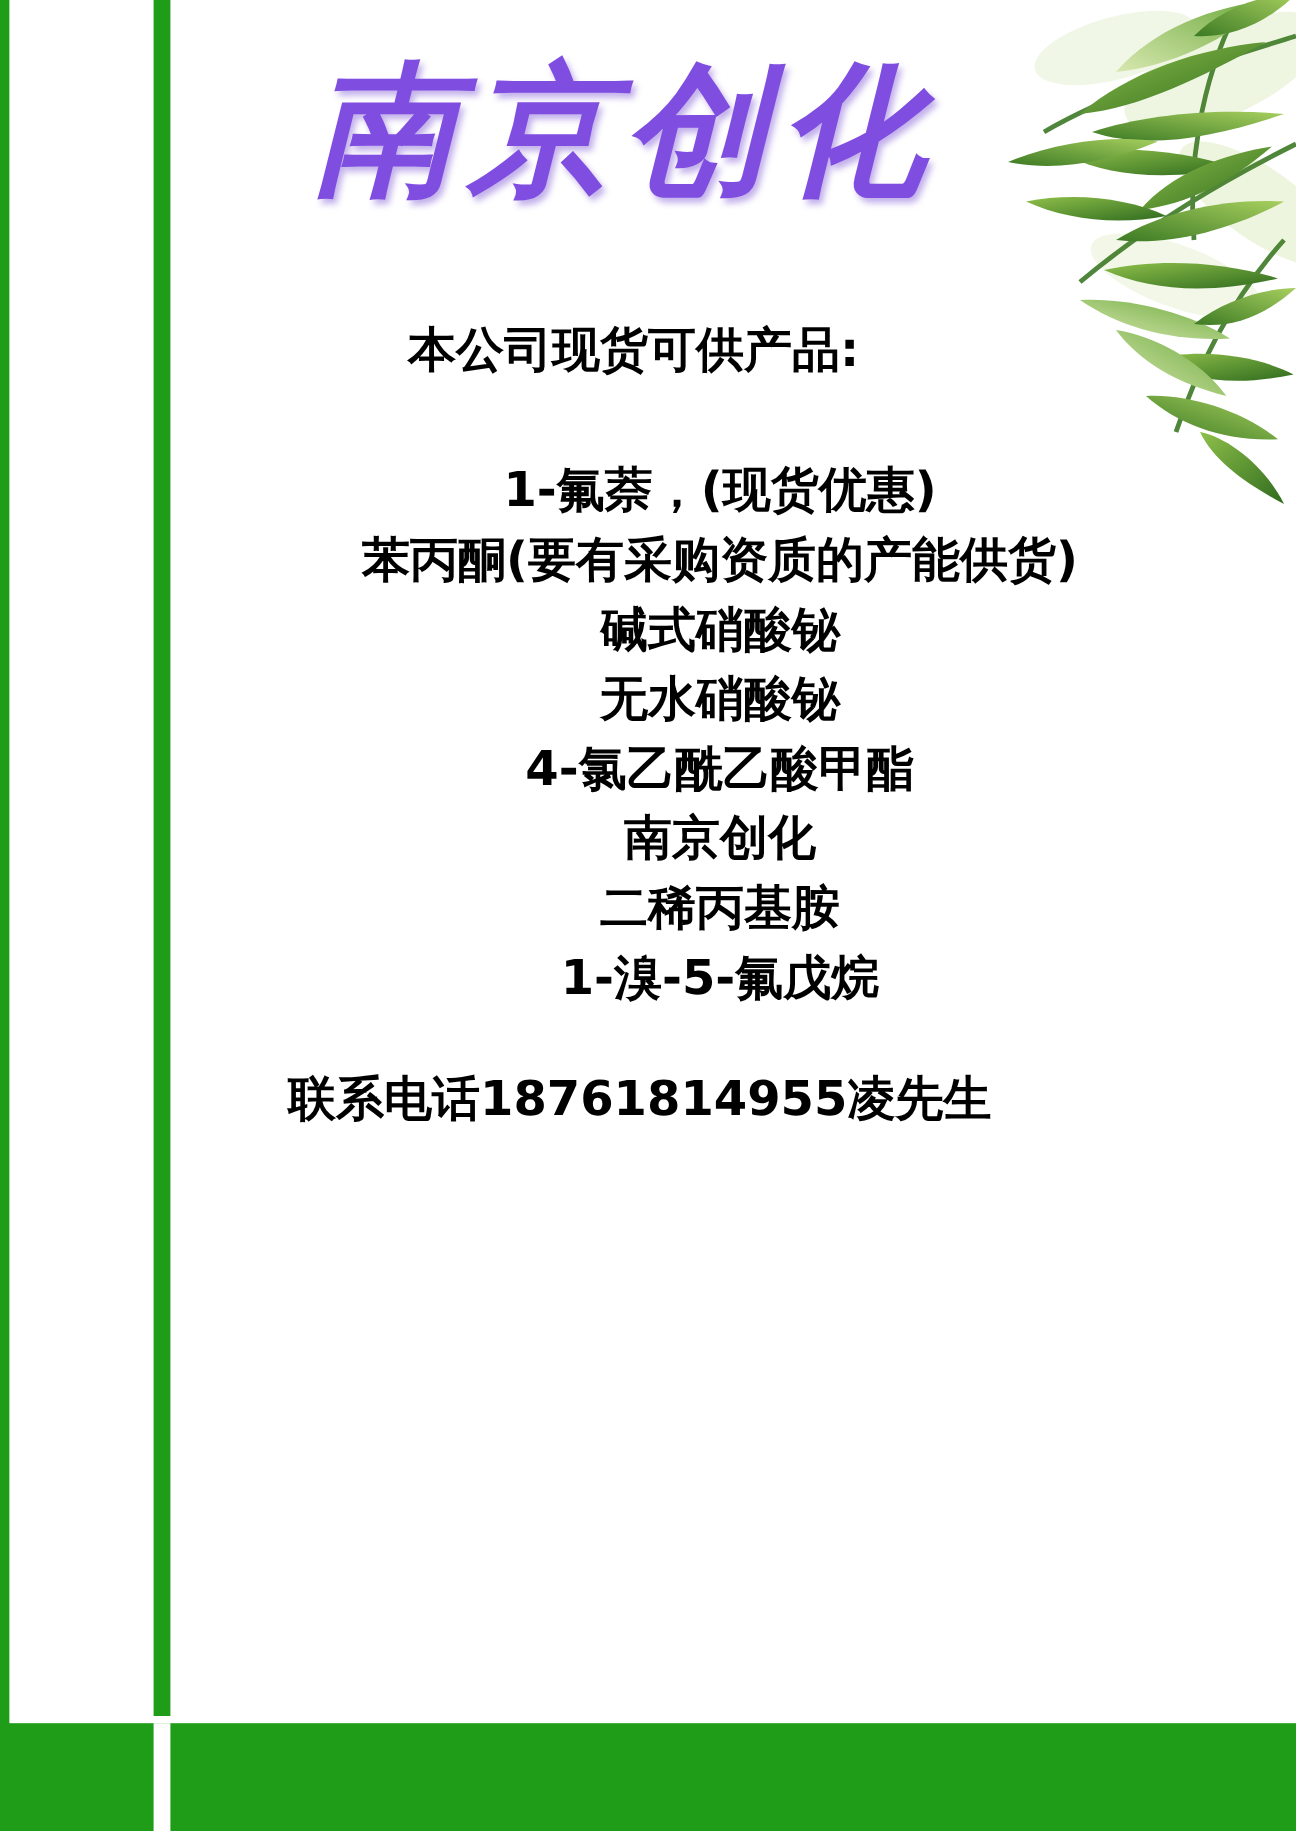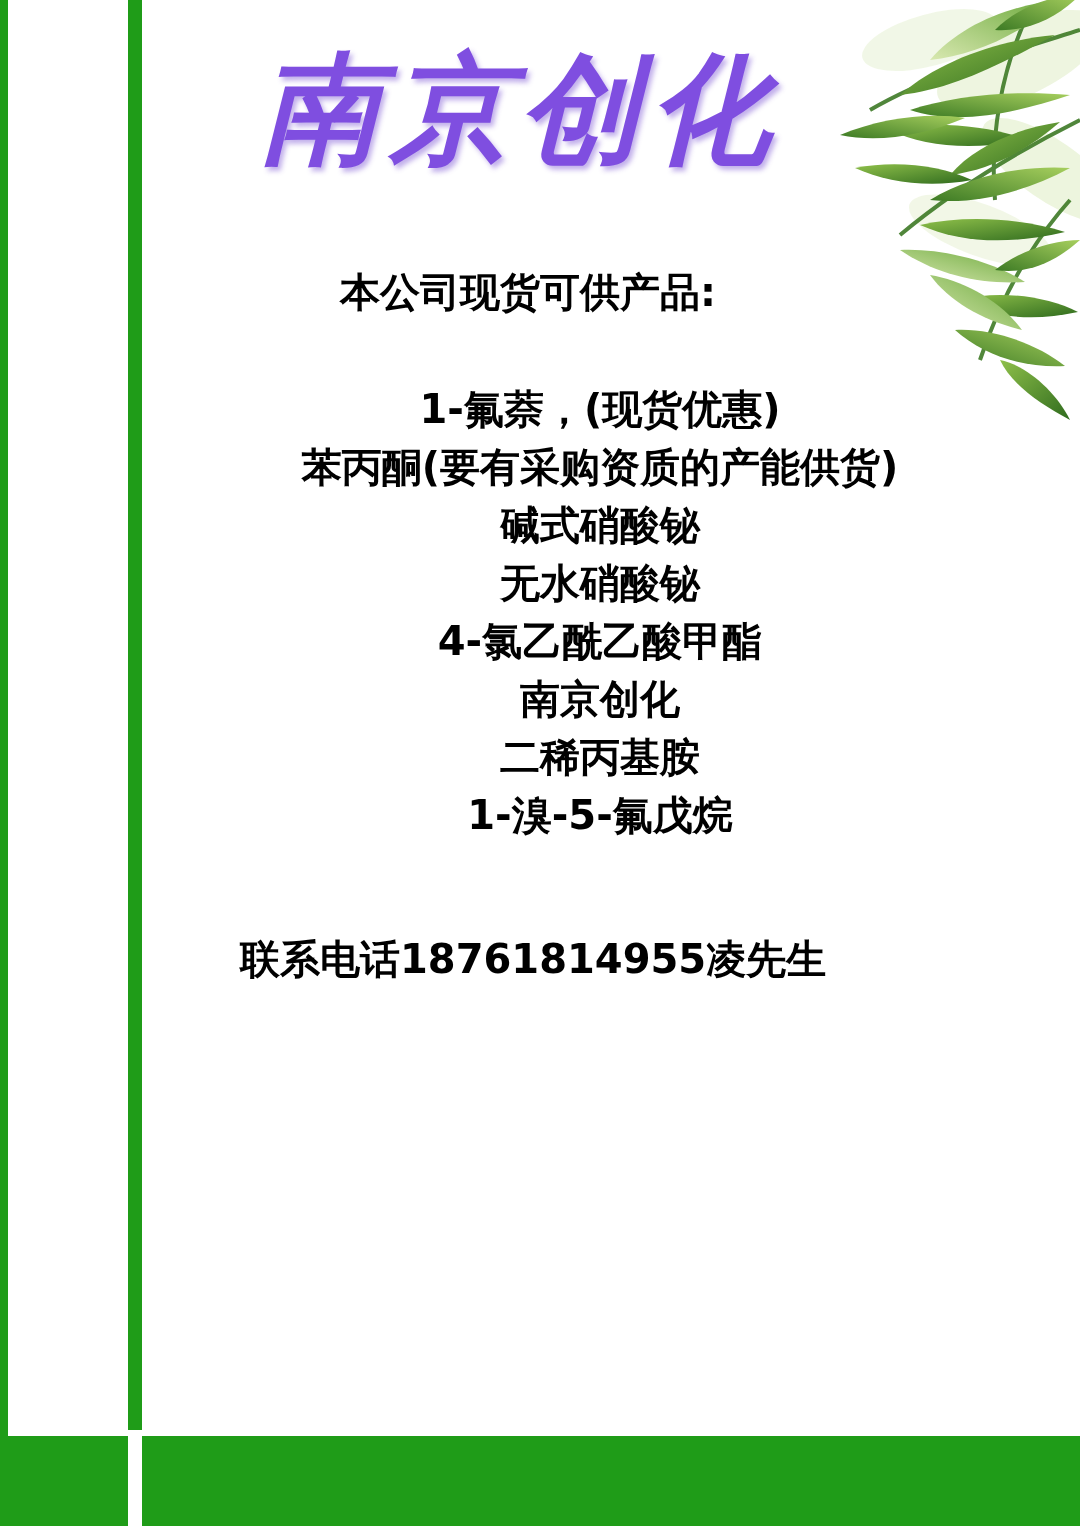--- a/index.html
+++ b/index.html
@@ -109,21 +109,21 @@
     padding: 0;
     text-align: center;
   }
   .product-list li {
     font-size: 40px;
     font-weight: bold;
     line-height: 1.45;
     color: #000000;
   }
   .contact {
-    margin: 88px 0 0 90px;
+    margin: 44px 0 0 90px;
     font-size: 40px;
     font-weight: bold;
     color: #000000;
   }
 </style>
 </head>
 <body>
 
 <div class="poster">
 

